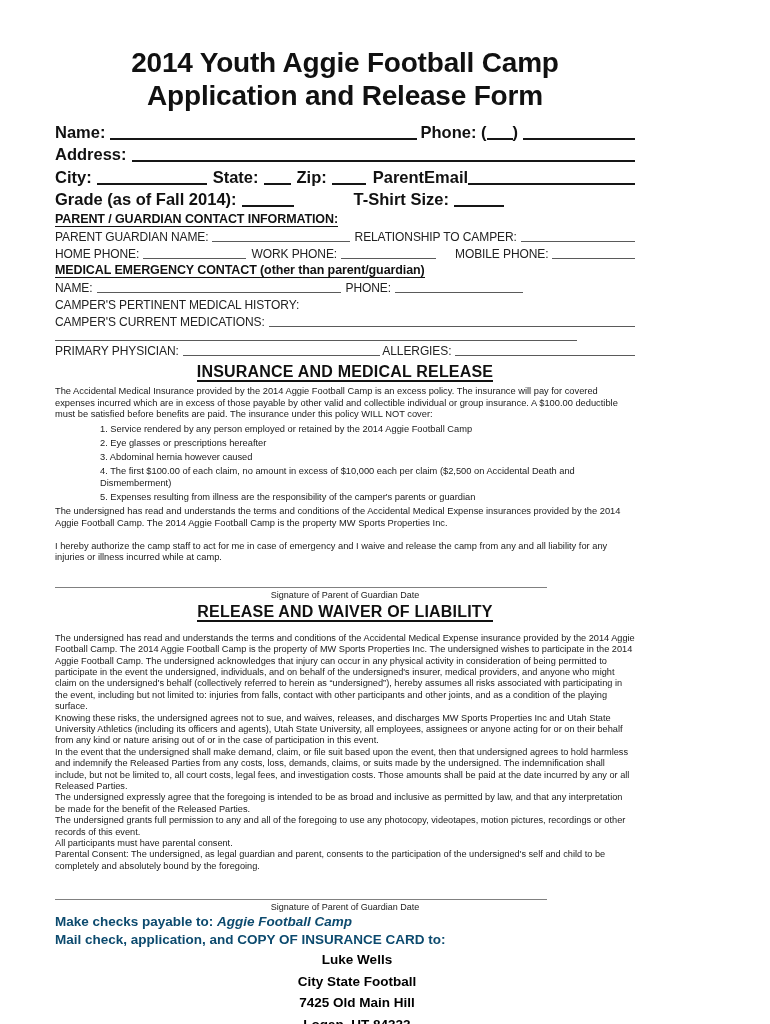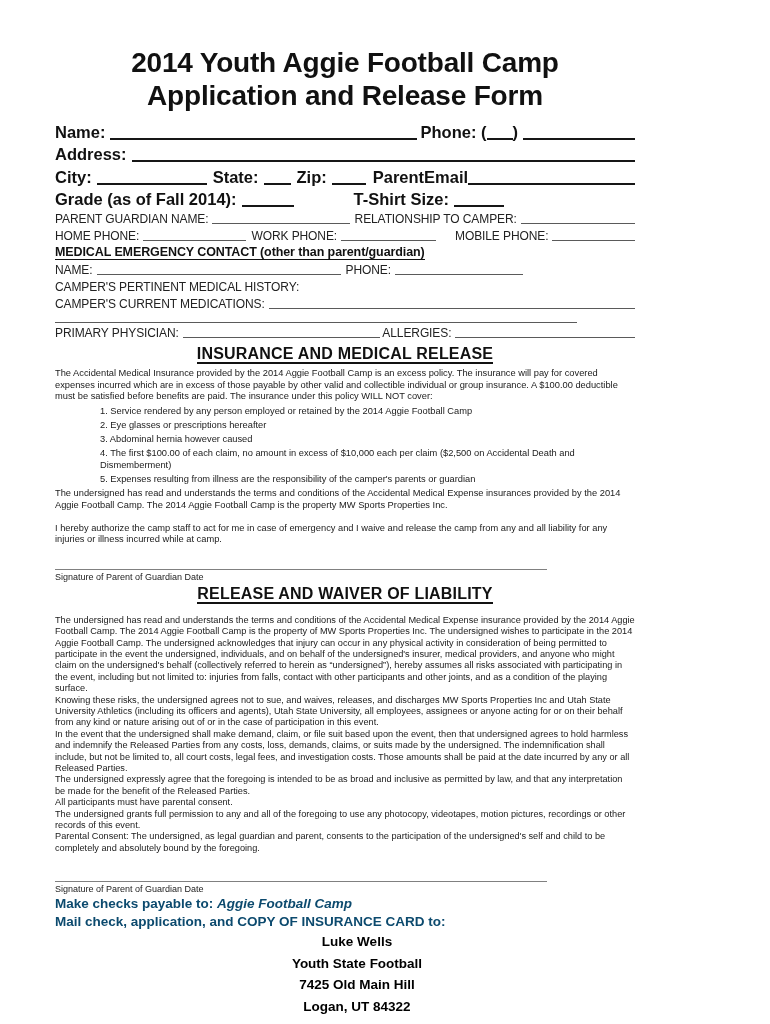--- a/index.html
+++ b/index.html
@@ -28,21 +28,21 @@
   .sec-head .uln{font-size:16px;font-weight:700;border-bottom:2px solid #111;letter-spacing:0.2px;}
   
   .para{font-size:9.3px;line-height:11.6px;color:#1a1a1a;}
   .ins-list{margin-left:45px;margin-top:3px;}
   .ins-item{font-size:9.3px;line-height:11.6px;color:#1a1a1a;margin-bottom:2.6px;}
   .mt-blank{margin-top:11px;}
   
   .sigline{width:492px;border-bottom:1px solid #808080;}
   .sig1{height:23px;}
   .sig2{height:27px;}
-  .sig-label{font-size:9px;color:#222;padding-top:2px;height:11px;}
+  .sig-label{font-size:9px;color:#222;padding-top:2px;height:11px;text-align:center;}
   
   .wpara{font-size:9.2px;line-height:11.4px;color:#1a1a1a;}
   .wfirst{margin-top:9px;}
   
   .pay{font-size:13.5px;font-weight:700;line-height:18px;color:#0c4a6e;}
   .pay .ital{font-style:italic;}
   .addr{ text-align:center;font-size:13.5px;font-weight:700;line-height:21.5px;margin-left:24px;color:#000000;}
 </style>
 </head>
 <body>
@@ -77,20 +77,23 @@
     <span class="fl grow" style="margin-left:0;"></span>
   </div>
   <div class="frow">
     <span class="lbl">Grade (as of Fall 2014):</span>
     <span class="fl" style="width:52px;"></span>
     <span class="spacer" style="width:60px;"></span>
     <span class="lbl">T-Shirt Size:</span>
     <span class="fl" style="width:50px;"></span>
   </div>
 
+  <div class="caps-head" style="margin-top:1px;">
+    <span class="uln">PARENT / GUARDIAN CONTACT INFORMATION:</span>
+  </div>
   <div class="crow">
     <span class="lbl">PARENT GUARDIAN NAME:</span>
     <span class="cl" style="flex:1.2 1 0;"></span>
     <span class="lbl" style="margin-left:5px;">RELATIONSHIP TO CAMPER:</span>
     <span class="cl" style="flex:1 1 0;"></span>
   </div>
   <div class="crow">
     <span class="lbl">HOME PHONE:</span>
     <span class="cl" style="flex:1.25 1 0;"></span>
     <span class="lbl" style="margin-left:5px;">WORK PHONE:</span>
@@ -141,29 +144,29 @@
   <div class="sigline sig1"></div>
   <div class="sig-label">Signature of Parent of Guardian Date</div>
 
   <div class="sec-head" style="margin-top:2px;">
     <span class="uln">RELEASE AND WAIVER OF LIABILITY</span>
   </div>
   <div class="wpara wfirst">The undersigned has read and understands the terms and conditions of the Accidental Medical Expense insurance provided by the 2014 Aggie Football Camp.  The 2014 Aggie Football Camp is the property of MW Sports Properties Inc. The undersigned wishes to participate in the 2014 Aggie Football Camp. The undersigned acknowledges that injury can occur in any physical activity in consideration of being permitted to participate in the event the undersigned, individuals, and on behalf of the undersigned's insurer, medical providers, and anyone who might claim on the undersigned's behalf (collectively referred to herein as “undersigned”), hereby assumes all risks associated with participating in the event, including but not limited to: injuries from falls, contact with other participants and other joints, and as a condition of the playing surface.</div>
   <div class="wpara">Knowing these risks, the undersigned agrees not to sue, and waives, releases, and discharges MW Sports Properties Inc and Utah State University Athletics (including its officers and agents), Utah State University, all employees, assignees or anyone acting for or on their behalf from any kind or nature arising out of or in the case of participation in this event.</div>
   <div class="wpara">In the event that the undersigned shall make demand, claim, or file suit based upon the event, then that undersigned agrees to hold harmless and indemnify the Released Parties from any costs, loss, demands, claims, or suits made by the undersigned. The indemnification shall include, but not be limited to, all court costs, legal fees, and investigation costs. Those amounts shall be paid at the date incurred by any or all Released Parties.</div>
   <div class="wpara">The undersigned expressly agree that the foregoing is intended to be as broad and inclusive as permitted by law, and that any interpretation be made for the benefit of the Released Parties.</div>
+  <div class="wpara">The undersigned grants full permission to any and all of the foregoing to use any photocopy, videotapes, motion pictures, recordings or other records of this event.</div>
   <div class="wpara">All participants must have parental consent.</div>
-  <div class="wpara">The undersigned grants full permission to any and all of the foregoing to use any photocopy, videotapes, motion pictures, recordings or other records of this event.</div>
   <div class="wpara">Parental Consent: The undersigned, as legal guardian and parent, consents to the participation of the undersigned's self and child to be completely and absolutely bound by the foregoing.</div>
 
   <div class="sigline sig2"></div>
   <div class="sig-label">Signature of Parent of Guardian Date</div>
 
   <div class="pay"><span>Make checks payable to: </span><span class="ital">Aggie Football Camp</span></div>
   <div class="pay">Mail check, application, and COPY OF INSURANCE CARD to:</div>
   <div class="addr">
     <div>Luke Wells</div>
-    <div>Youth State Football</div>
+    <div>City State Football</div>
     <div>7425 Old Main Hill</div>
     <div>Logan, UT 84322</div>
   </div>
 
 </div>
 
 </body></html>

